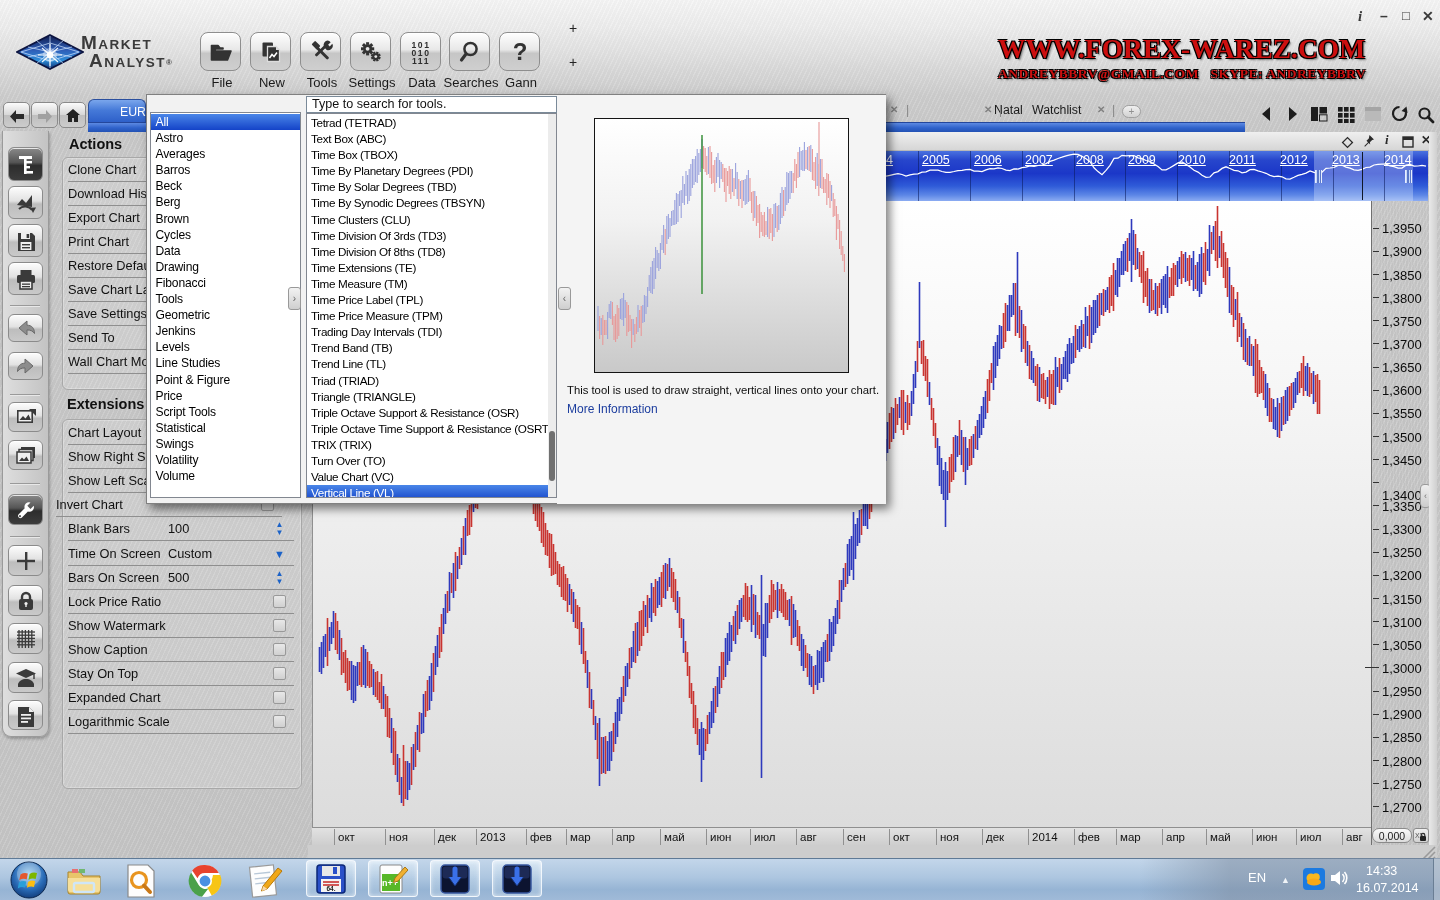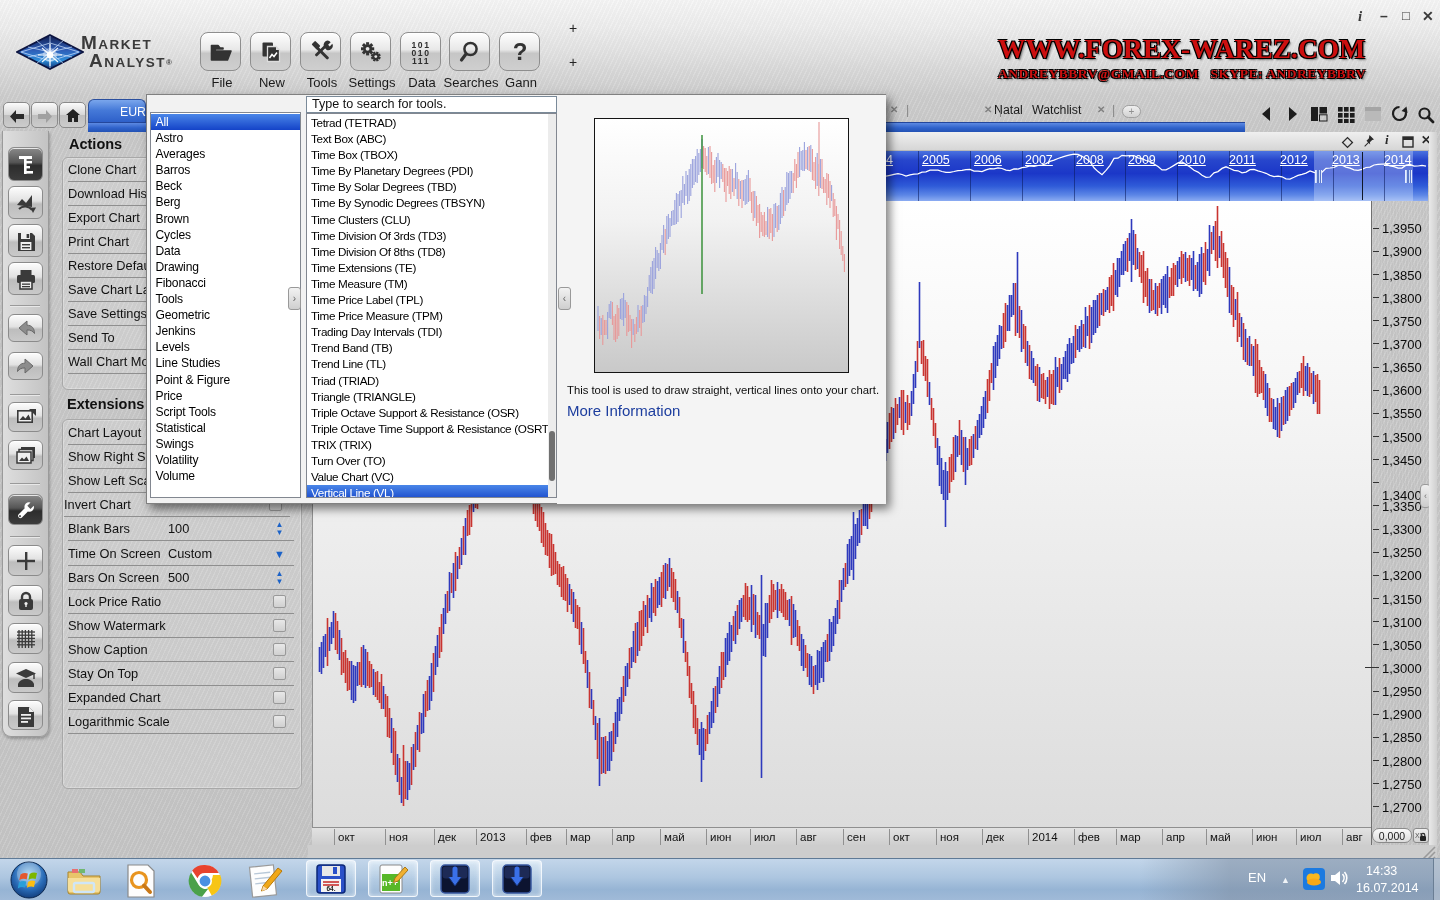--- a/index.html
+++ b/index.html
@@ -315,21 +315,21 @@
     <div class="prow" style="left:68px;top:254px">Restore Default</div>
     <div class="prow" style="left:68px;top:278px">Save Chart Layout</div>
     <div class="prow" style="left:68px;top:302px">Save Settings as De</div>
     <div class="prow" style="left:68px;top:326px">Send To</div>
     <div class="prow" style="left:68px;top:350px">Wall Chart Mode</div>
     <div class="phead" style="left:67px;top:396px">Extensions</div>
     <div class="pbox" style="top:419px;height:370px"></div>
     <div class="prow" style="left:68px;top:421px">Chart Layout</div>
     <div class="prow" style="left:68px;top:445px">Show Right Scale<span class="cb"></span></div>
     <div class="prow" style="left:68px;top:469px">Show Left Scale<span class="cb"></span></div>
-    <div class="prow" style="left:64px;top:493px">Invert Chart<span class="cb"></span></div>
+    <div class="prow" style="left:56px;top:493px">Invert Chart<span class="cb"></span></div>
     <div class="prow" style="left:68px;top:517px">Blank Bars<span class="pval">100</span><span class="spin">▲<br>▼</span></div>
     <div class="prow" style="left:68px;top:542px">Time On Screen<span class="pval">Custom</span><span class="spin" style="font-size:11px;line-height:16px">▼</span></div>
     <div class="prow" style="left:68px;top:566px">Bars On Screen<span class="pval">500</span><span class="spin">▲<br>▼</span></div>
     <div class="prow" style="left:68px;top:590px">Lock Price Ratio<span class="cb"></span></div>
     <div class="prow" style="left:68px;top:614px">Show Watermark<span class="cb"></span></div>
     <div class="prow" style="left:68px;top:638px">Show Caption<span class="cb"></span></div>
     <div class="prow" style="left:68px;top:686px">Expanded Chart<span class="cb"></span></div>
     <div class="prow" style="left:68px;top:662px">Stay On Top<span class="cb"></span></div>
     <div class="prow" style="left:68px;top:710px">Logarithmic Scale<span class="cb"></span></div>
     <div class="abs" style="left:310px;top:132px;width:1127px;height:19px;background:linear-gradient(180deg,#efefef,#d6d6d6);border-bottom:1px solid #b9b9b9"></div>
@@ -558,21 +558,21 @@
       <div class="abs" style="left:410px;top:0;width:329px;height:409px;background:#f4f4f4"></div>
       <div class="abs" style="left:411px;top:192px;width:13px;height:23px;border:1px solid #999;border-radius:3px;background:linear-gradient(180deg,#f2f2f2,#cfcfcf);color:#666;font-size:10px;line-height:21px;text-align:center">‹</div>
       <div class="abs" style="left:447px;top:23px;width:255px;height:255px;background:linear-gradient(180deg,#ffffff 0%,#f2f2f2 40%,#c9c9c9 100%);border:1px solid #141414">
         <svg class="abs" style="left:0;top:0" width="253" height="253" viewBox="594 118 253 253">
           <path d="M598.6 315V338M601.8 314V344M603.4 319V334M605.0 319V334M611.4 301V324M613.0 315V339M614.6 313V341M616.2 304V338M617.8 307V335M625.8 301V335M627.4 304V331M629.0 314V330M630.6 318V347M633.8 323V341M635.4 316V333M638.6 309V327M640.2 305V335M664.2 228V254M702.6 145V168M704.2 147V171M705.8 155V174M709.0 145V177M710.6 151V183M712.2 164V182M713.8 159V191M721.8 163V181M723.4 167V191M725.0 167V201M726.6 170V185M728.2 165V193M729.8 168V198M733.0 177V195M737.8 178V205M741.0 179V207M749.0 177V200M750.6 191V212M752.2 190V220M755.4 195V225M757.0 204V222M758.6 203V237M760.2 211V231M761.8 214V235M763.4 211V236M765.0 220V234M768.2 208V238M769.8 207V232M771.4 213V240M776.2 205V231M782.6 189V215M792.2 172V192M793.8 158V180M795.4 163V187M797.0 151V177M805.0 149V168M808.2 145V170M811.4 148V179M813.0 161V180M814.6 156V188M817.8 163V195M821.0 158V188M822.6 176V192M824.2 178V192M825.8 172V204M827.4 173V197M829.0 180V207M832.2 192V216M833.8 198V215M835.4 205V239M837.0 213V228M838.6 219V248M840.2 230V254M841.8 245V260M843.4 253V271M818.0 121V185" stroke="#e89898" stroke-width="1.1" fill="none"></path>
           <path d="M597.0 305V330M600.2 317V334M606.6 311V338M608.2 303V317M609.8 300V318M619.4 298V318M621.0 297V319M622.6 292V325M624.2 299V317M632.2 318V334M637.0 304V331M641.8 304V322M643.4 294V321M645.0 295V313M646.6 286V306M648.2 274V290M649.8 266V292M651.4 260V293M653.0 257V288M654.6 246V278M656.2 249V267M657.8 252V270M659.4 242V268M661.0 234V249M662.6 224V252M665.8 215V243M667.4 213V238M669.0 217V236M670.6 210V225M672.2 209V224M673.8 199V224M675.4 192V223M677.0 193V221M678.6 190V205M680.2 189V217M681.8 175V202M683.4 183V204M685.0 170V195M686.6 174V203M688.2 168V200M689.8 163V195M691.4 158V187M693.0 158V184M694.6 155V181M696.2 148V182M697.8 152V174M699.4 148V171M701.0 138V167M707.4 146V173M715.4 156V182M717.0 152V176M718.6 159V187M720.2 161V178M731.4 168V191M734.6 162V188M736.2 171V198M739.4 180V198M742.6 179V200M744.2 178V204M745.8 174V203M747.4 169V201M753.8 190V217M766.6 206V236M773.0 203V236M774.6 202V227M777.8 204V229M779.4 192V223M781.0 186V217M784.2 186V210M785.8 171V204M787.4 172V202M789.0 170V198M790.6 170V192M798.6 146V176M800.2 150V169M801.8 149V170M803.4 141V170M806.6 146V169M809.8 144V171M816.2 152V185M819.4 158V187M830.6 184V200" stroke="#9aa2dd" stroke-width="1.1" fill="none"></path>
           <line x1="701" y1="134" x2="701" y2="293" stroke="#2e8b2e" stroke-width="1.4"></line>
         </svg>
       </div>
       <div class="abs" style="left:420px;top:289px;width:320px;overflow:hidden;font-size:11.3px;color:#0d0d0d;white-space:nowrap">This tool is used to draw straight, vertical lines onto your chart.</div>
-      <div class="abs" style="left:420px;top:307px;font-size:15px;color:#1c3d9e">More Information</div>
+      <div class="abs" style="left:420px;top:307px;font-size:12px;color:#1c3d9e">More Information</div>
     </div>
     <div class="abs" style="left:0;top:858px;width:1440px;height:42px;background:linear-gradient(180deg,#c3d6ea 0%,#adc6e0 45%,#96b4d4 75%,#a0bad8 100%);border-top:1px solid #5f7a96;z-index:90"></div>
     <div class="abs" style="left:1140px;top:858px;width:300px;height:42px;background:linear-gradient(90deg,rgba(125,140,160,0) 0%,rgba(125,140,160,.55) 30%,rgba(125,140,160,.55) 100%);z-index:91"></div>
     <div class="abs" style="left:10px;top:861px;z-index:95"><svg width="38" height="38" viewBox="0 0 38 38">
         <defs>
           <radialGradient id="ob" cx=".5" cy=".35" r=".75">
             <stop offset="0" stop-color="#9ed0f0"></stop>
             <stop offset=".55" stop-color="#2a6cb8"></stop>
             <stop offset="1" stop-color="#0a2c66"></stop>
           </radialGradient>

